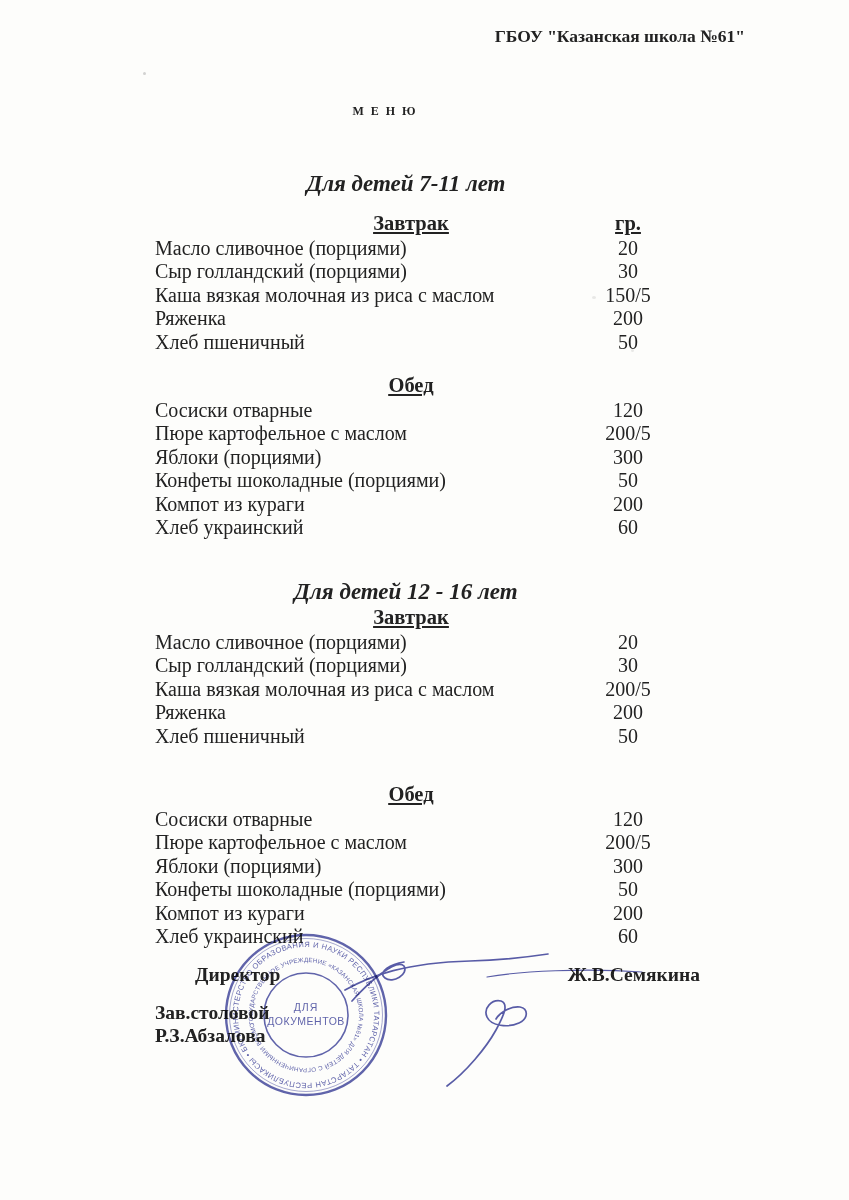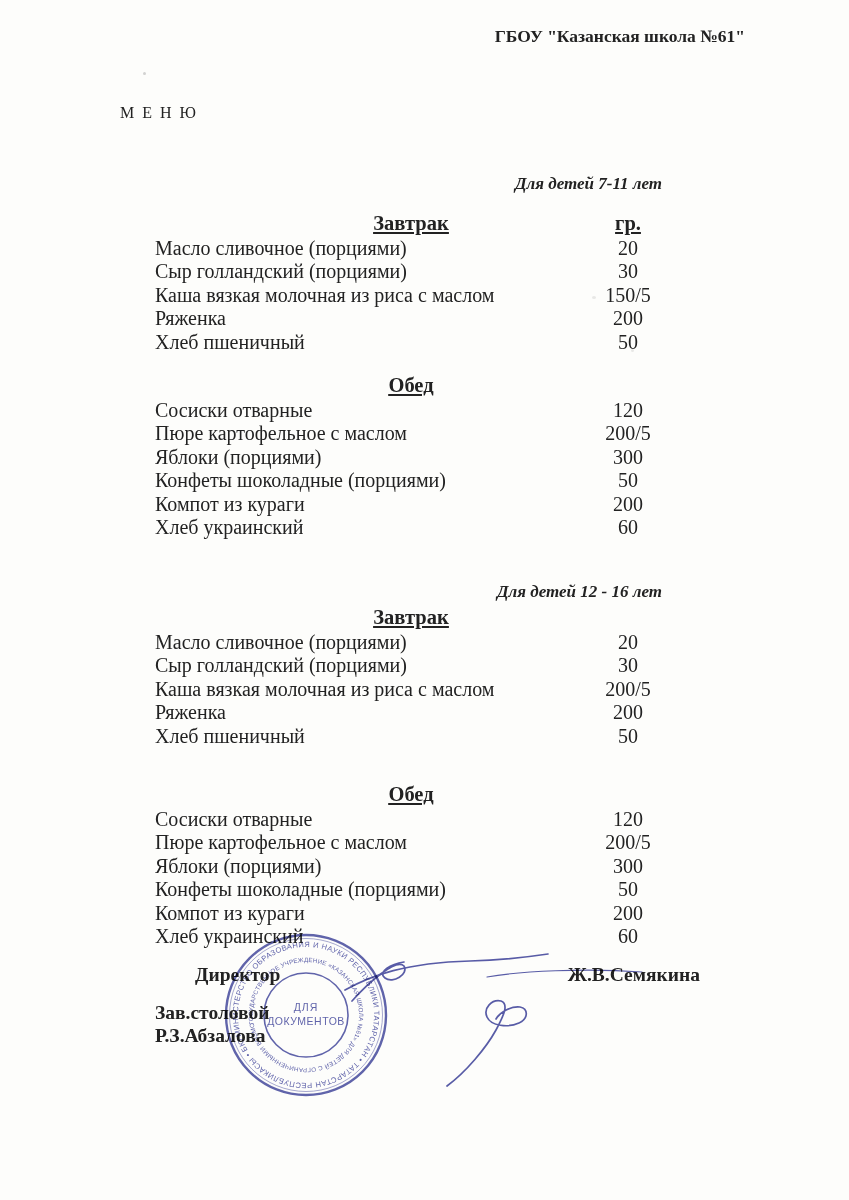--- a/index.html
+++ b/index.html
@@ -10,29 +10,29 @@
     font-family:"Liberation Serif","DejaVu Serif",serif;
     color:#222;
     overflow:hidden;
   }
   .school-header{
     position:absolute;top:26px;right:104px;
     font-size:17.5px;font-weight:bold;white-space:nowrap;
   }
   .doc-title{
     position:absolute;top:104px;left:120px;width:530px;
-    text-align:left;font-size:16px;font-weight:normal;letter-spacing:2px;
+    text-align:center;font-size:12px;font-weight:bold;letter-spacing:2px;
   }
   .doc-date{
     position:absolute;top:126px;left:120px;width:530px;
     text-align:center;font-size:21px;font-weight:bold;
   }
   .audience{
-    position:absolute;left:150px;width:512px;text-align:right;
-    font-size:17px;font-weight:bold;font-style:italic;line-height:22px;
+    position:absolute;left:150px;width:512px;text-align:center;
+    font-size:23px;font-weight:bold;font-style:italic;line-height:22px;
   }
   .audience-0{top:173px;}
   .audience-1{top:581px;}
   .meal{position:absolute;left:155px;width:512px;}
   .meal-0-0{top:211px;}
   .meal-0-1{top:373px;}
   .meal-1-0{top:605px;}
   .meal-1-1{top:782px;}
   .meal-header{
     position:relative;text-align:center;

